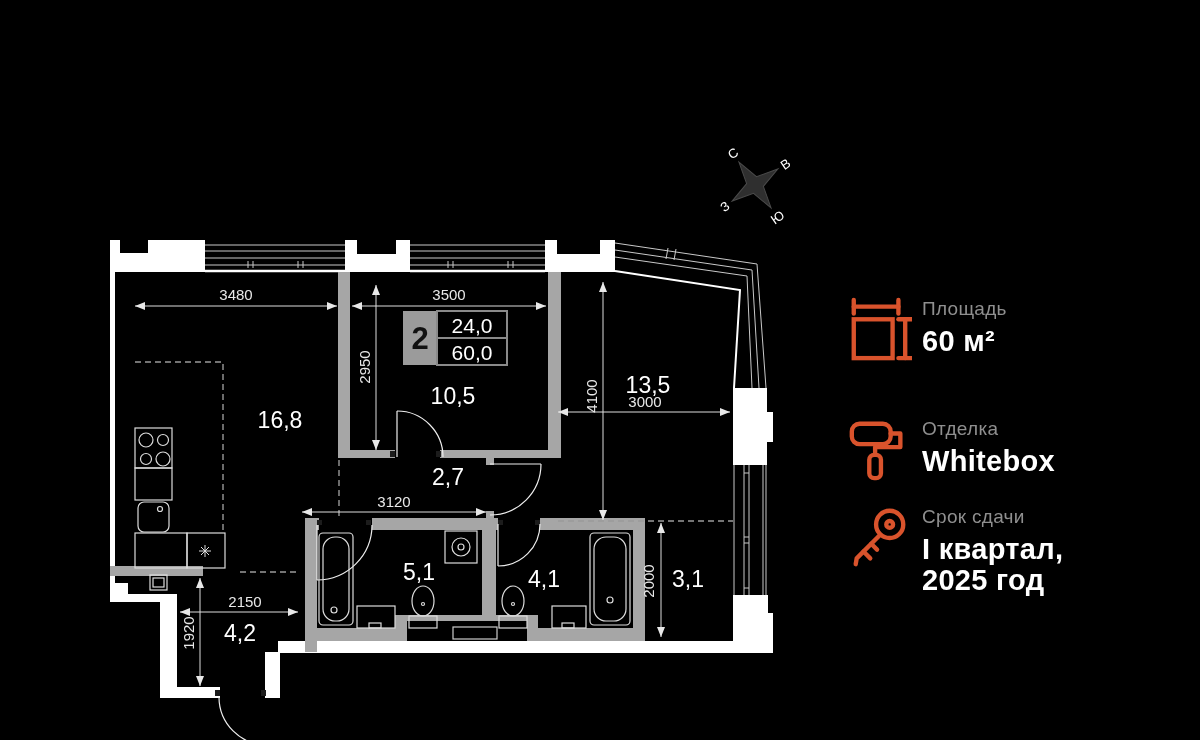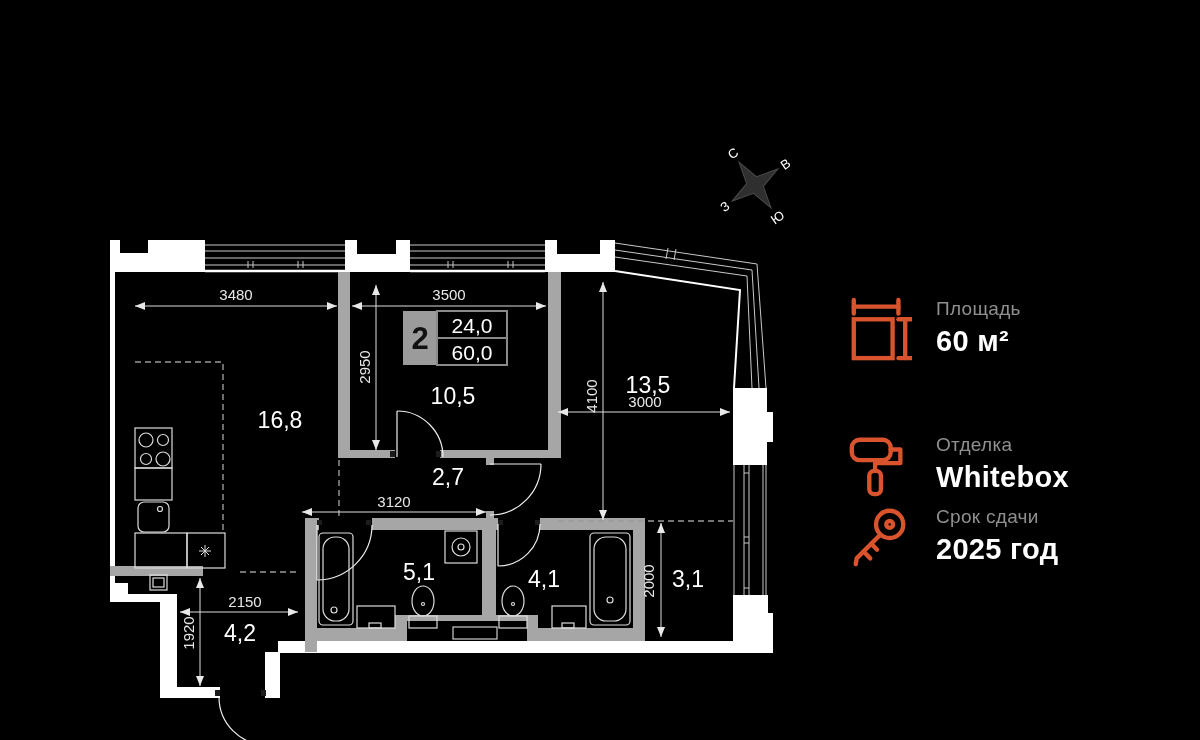--- a/index.html
+++ b/index.html
@@ -1,19 +1,19 @@
 <!DOCTYPE html>
 <html><head>
 <meta charset="utf-8">
 <style>
   html,body{margin:0;padding:0;background:#000;}
   #stage{position:relative;width:1200px;height:740px;background:#000;overflow:hidden;
          font-family:"Liberation Sans", sans-serif;}
   #plan-svg{position:absolute;left:0;top:0;}
-  .info-item{position:absolute;left:846px;display:flex;gap:24px;align-items:flex-start;}
+  .info-item{position:absolute;left:846px;display:flex;gap:10px;align-items:flex-start;}
   .info-icon{width:66px;height:66px;flex:0 0 66px;}
   .info-label{color:#8f8f8f;font-size:19px;margin:2px 0 6px 0;letter-spacing:.3px;}
   .info-value{color:#fff;font-size:29px;font-weight:700;letter-spacing:.3px;line-height:1.08;}
   text{font-family:"Liberation Sans", sans-serif;}
   .dim{fill:#e8e8e8;font-size:15px;}
   .room{fill:#fff;font-size:23px;font-weight:500;}
   .dimline{stroke:#ddd;stroke-width:1;}
   .wallw{fill:#fff;}
   .wallg{fill:#a6a6a6;}
   .fx{stroke:#dcdcdc;stroke-width:1.2;fill:none;}
@@ -257,21 +257,21 @@
     <line x1="61" y1="24" x2="61" y2="64"></line>
         <line x1="54" y1="24" x2="68" y2="24"></line>
         <line x1="54" y1="64" x2="68" y2="64"></line>
   </svg>
   <div>
     <div class="info-label">Площадь</div>
     <div class="info-value">60 м²</div>
   </div>
 </div>
 
-<div class="info-item" style="top:432px">
+<div class="info-item" style="top:416px">
   <svg class="info-icon" viewBox="0 0 68 68" stroke="#D9532C" stroke-width="4.5" fill="none" stroke-linecap="round" stroke-linejoin="round">
     <rect x="6" y="8" width="40" height="21" rx="8"></rect>
     <path d="M46,18 h10 v14 h-26 v8"></path>
     <rect x="24" y="40" width="12" height="24" rx="5"></rect>
   </svg>
   <div>
     <div class="info-label">Отделка</div>
     <div class="info-value">Whitebox</div>
   </div>
 </div>
@@ -279,17 +279,18 @@
 <div class="info-item" style="top:504px">
   <svg class="info-icon" viewBox="0 0 68 68" stroke="#D9532C" stroke-width="4.5" fill="none" stroke-linecap="round" stroke-linejoin="round">
     <circle cx="45" cy="21" r="14"></circle>
     <circle cx="45" cy="21" r="3.5"></circle>
     <path d="M35,32 L11,56 l-1,6"></path>
     <path d="M18,49 l7,7"></path>
     <path d="M26,41 l6,6"></path>
   </svg>
   <div>
     <div class="info-label">Срок сдачи</div>
+    <div class="info-value">I квартал,</div>
     <div class="info-value">2025 год</div>
   </div>
 </div>
 
 </div>
 
 </body></html>

